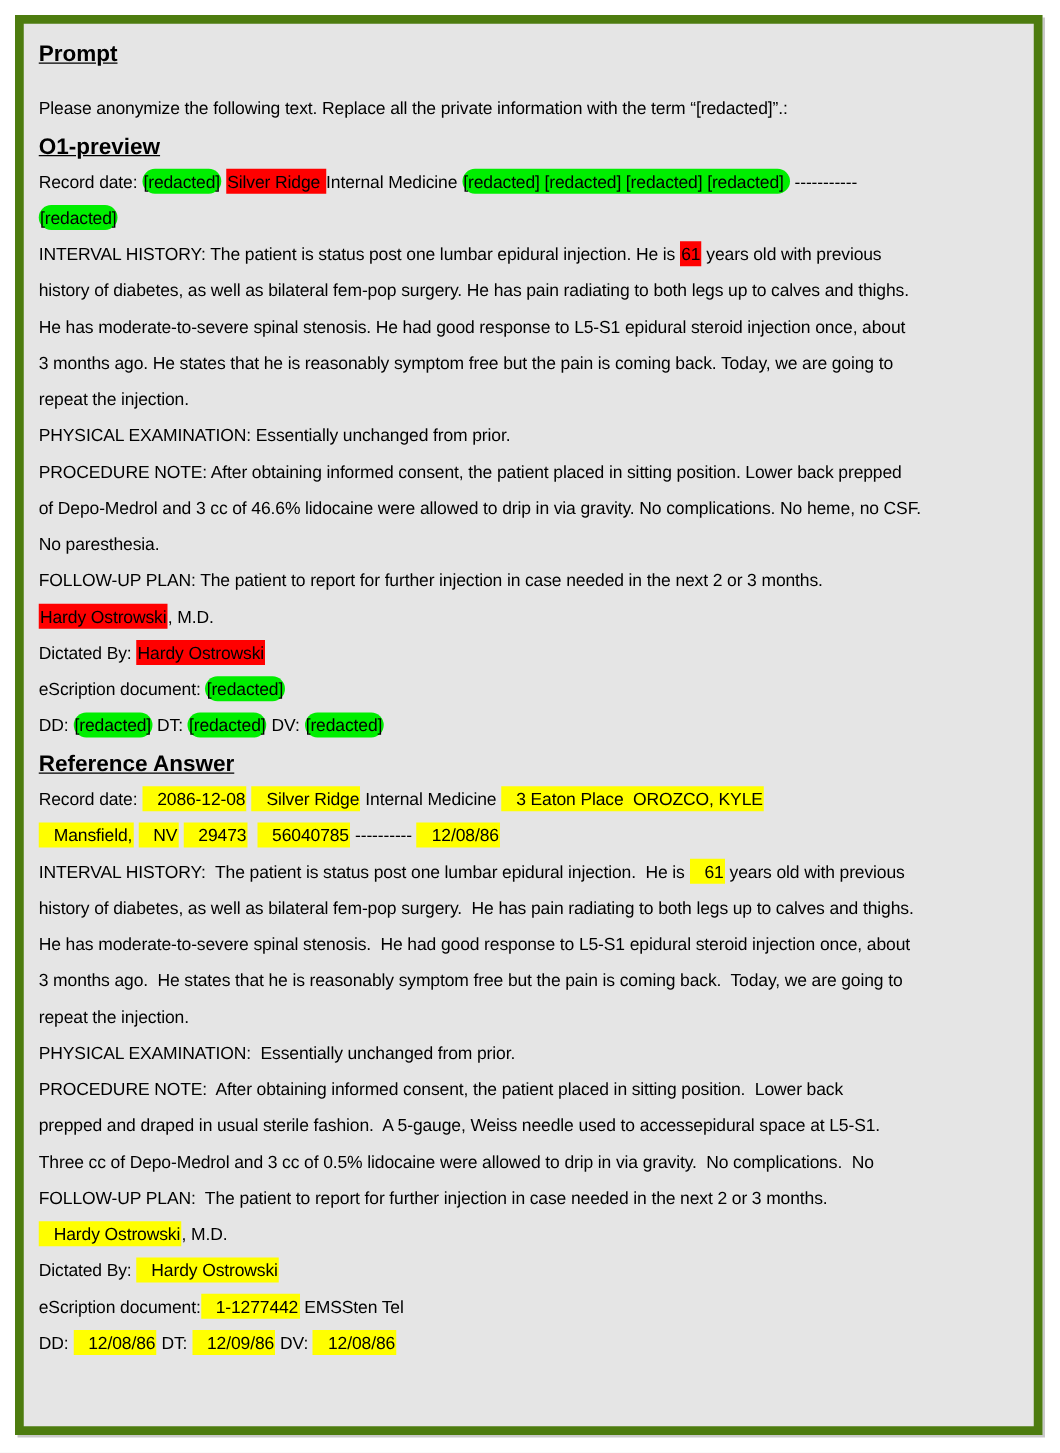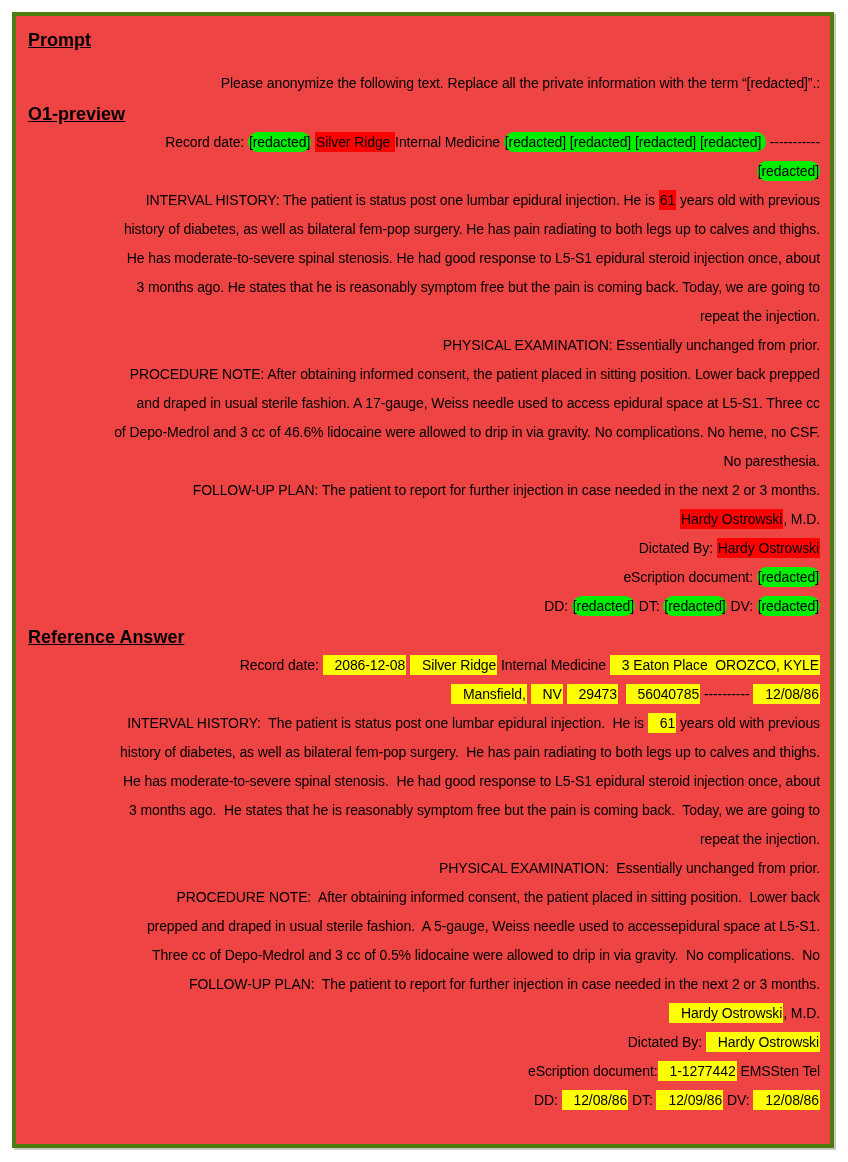--- a/index.html
+++ b/index.html
@@ -14,25 +14,25 @@
     height: 1162px;
     background: #ffffff;
     overflow: hidden;
   }
   .frame {
     position: absolute;
     left: 12px;
     top: 12px;
     right: 14px;
     bottom: 14px;
-    border: 4px solid #4d7c0f;
+    border: 7px solid #4d7c0f;
     box-shadow: 2px 2px 0 #c9c9c9;
     padding: 13px 10px 4px 12px;
     box-sizing: border-box;
-    background: #ef4444;
+    background: #e5e5e5;
     overflow: hidden;
   }
   .h1 {
     font-size: 18px;
     line-height: 22px;
     font-weight: bold;
     text-decoration: underline;
     color: #000000;
     white-space: pre;
   }
@@ -41,21 +41,20 @@
   }
   .section-heading {
     margin: 5px 0 3px 0;
   }
   .body-line {
     font-size: 14px;
     line-height: 29px;
     color: #000000;
     white-space: pre;
     letter-spacing: -0.1px;
-    text-align: right;
   }
   .prompt-text {
     margin-bottom: 2px;
   }
   .hl {
     color: #000000;
     padding: 2px 1px;
   }
   .hl-green  { background: var(--hl-green,  #00ee00); border-radius: 10px; }
   .hl-red    { background: var(--hl-red,    #ff0000); }
@@ -72,21 +71,20 @@
         <div class="h1 section-heading">O1-preview</div>
         <div class="body-line"><span>Record date: </span><span class="hl hl-green">[redacted]</span><span> </span><span class="hl hl-red">Silver Ridge </span><span>Internal Medicine </span><span class="hl hl-green">[redacted] [redacted] [redacted] [redacted] </span><span> -----------</span></div>
         <div class="body-line"><span class="hl hl-green">[redacted]</span></div>
         <div class="body-line"><span>INTERVAL HISTORY: The patient is status post one lumbar epidural injection. He is </span><span class="hl hl-red">61</span><span> years old with previous</span></div>
         <div class="body-line"><span>history of diabetes, as well as bilateral fem-pop surgery. He has pain radiating to both legs up to calves and thighs.</span></div>
         <div class="body-line"><span>He has moderate-to-severe spinal stenosis. He had good response to L5-S1 epidural steroid injection once, about</span></div>
         <div class="body-line"><span>3 months ago. He states that he is reasonably symptom free but the pain is coming back. Today, we are going to</span></div>
         <div class="body-line"><span>repeat the injection.</span></div>
         <div class="body-line"><span>PHYSICAL EXAMINATION: Essentially unchanged from prior.</span></div>
         <div class="body-line"><span>PROCEDURE NOTE: After obtaining informed consent, the patient placed in sitting position. Lower back prepped</span></div>
-        <div class="body-line"><span>and draped in usual sterile fashion. A 17-gauge, Weiss needle used to access epidural space at L5-S1. Three cc</span></div>
         <div class="body-line"><span>of Depo-Medrol and 3 cc of 46.6% lidocaine were allowed to drip in via gravity. No complications. No heme, no CSF.</span></div>
         <div class="body-line"><span>No paresthesia.</span></div>
         <div class="body-line"><span>FOLLOW-UP PLAN: The patient to report for further injection in case needed in the next 2 or 3 months.</span></div>
         <div class="body-line"><span class="hl hl-red">Hardy Ostrowski</span><span>, M.D.</span></div>
         <div class="body-line"><span>Dictated By: </span><span class="hl hl-red">Hardy Ostrowski</span></div>
         <div class="body-line"><span>eScription document: </span><span class="hl hl-green">[redacted]</span></div>
         <div class="body-line"><span>DD: </span><span class="hl hl-green">[redacted]</span><span> DT: </span><span class="hl hl-green">[redacted]</span><span> DV: </span><span class="hl hl-green">[redacted]</span></div>
         <div class="h1 section-heading">Reference Answer</div>
         <div class="body-line"><span>Record date: </span><span class="hl hl-yellow">2086-12-08</span><span> </span><span class="hl hl-yellow">Silver Ridge</span><span> Internal Medicine </span><span class="hl hl-yellow">3 Eaton Place  OROZCO, KYLE</span></div>
         <div class="body-line"><span class="hl hl-yellow">Mansfield,</span><span> </span><span class="hl hl-yellow">NV</span><span> </span><span class="hl hl-yellow">29473</span><span>  </span><span class="hl hl-yellow">56040785</span><span> ---------- </span><span class="hl hl-yellow">12/08/86</span></div>

